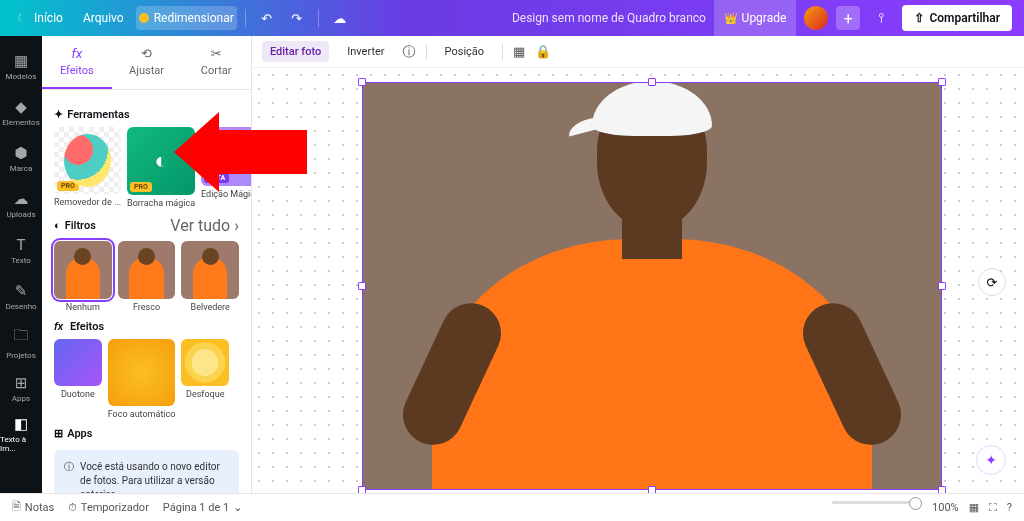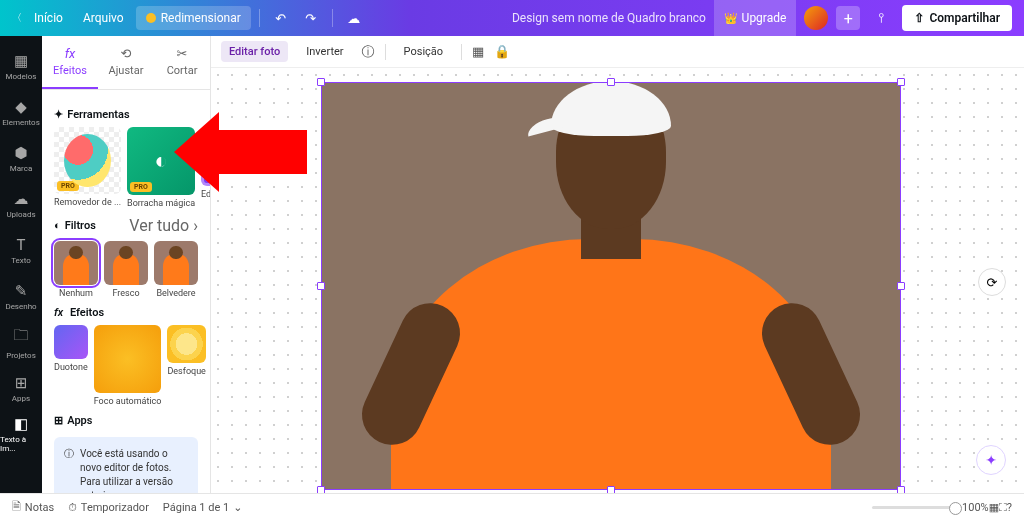--- a/index.html
+++ b/index.html
@@ -1,37 +1,37 @@
 <!DOCTYPE html>
 <html><head>
 <meta charset="utf-8">
 <style>
 *{margin:0;padding:0;box-sizing:border-box;font-family:-apple-system,BlinkMacSystemFont,"Segoe UI",Roboto,sans-serif}
 body{width:1024px;height:521px;overflow:hidden;background:#fff;position:relative}
 .topbar{height:36px;background:linear-gradient(90deg,#00c4cc 0%,#6a3be4 40%,#8b3dff 100%);display:flex;align-items:center;padding:0 12px;color:#fff;font-size:12px}
 .topbar-left{display:flex;align-items:center;gap:4px}
 .tb-btn{padding:5px 8px;border-radius:4px;cursor:pointer;display:flex;align-items:center;gap:4px}
 .chev{font-size:10px}
-.tb-resize{background:rgba(255,255,255,.2);padding:5px 10px;border-radius:4px;display:flex;align-items:center;gap:5px}
+.tb-resize{background:rgba(255,255,255,.2);padding:5px 3px;border-radius:4px;display:flex;align-items:center;gap:5px}
 .tb-resize::before{content:"";width:10px;height:10px;background:#fbbf24;border-radius:50%}
 .tb-icon{width:26px;height:26px;display:flex;align-items:center;justify-content:center;border-radius:4px;cursor:pointer;font-size:13px}
 .tb-sep{width:1px;height:18px;background:rgba(255,255,255,.3);margin:0 4px}
 .topbar-right{margin-left:auto;display:flex;align-items:center;gap:8px}
 .tb-title{font-size:12px;opacity:.85}
 .tb-upgrade{background:rgba(255,255,255,.2);padding:23px 10px;border-radius:0;display:flex;align-items:center;gap:4px;font-weight:400}
 .tb-upgrade::before{content:"👑";font-size:11px}
 .tb-avatar{width:24px;height:24px;border-radius:50%;background:linear-gradient(135deg,#f59e0b,#dc2626)}
 .tb-plus{width:24px;height:24px;background:rgba(255,255,255,.25);border-radius:4px;display:flex;align-items:center;justify-content:center;font-size:16px}
 .tb-share{background:#fff;color:#0d1216;padding:6px 12px;border-radius:4px;font-weight:600;display:flex;align-items:center;gap:5px}
 .main{display:flex;height:calc(100% - 36px - 28px)}
 .iconbar{width:42px;background:#0d1216;display:flex;flex-direction:column;align-items:center;padding-top:8px;gap:2px}
 .ib-item{width:42px;height:44px;display:flex;flex-direction:column;align-items:center;justify-content:center;color:#a6a6a6;font-size:8px;cursor:pointer;gap:2px}
 .ib-item.active{color:#fff}
 .ib-icon{font-size:15px}
-.panel{width:169px;background:#fff;border-right:1px solid #e5e5e5;overflow-y:auto;font-size:11px}
+.panel{width:210px;background:#fff;border-right:1px solid #e5e5e5;overflow-y:auto;font-size:11px}
 .panel-tabs{display:flex;border-bottom:1px solid #e5e5e5}
 .ptab{flex:1;text-align:center;padding:10px 0;cursor:pointer;display:flex;flex-direction:column;align-items:center;gap:3px;color:#666}
 .ptab.active{color:#8b3dff;border-bottom:2px solid #8b3dff}
 .ptab-icon{font-size:13px}
 .panel-body{padding:10px 12px}
 .sec-head{display:flex;align-items:center;justify-content:space-between;margin:8px 0 6px;font-weight:600;font-size:11px;color:#0d1216}
 .sec-head .icn{margin-right:4px}
 .see-all{font-weight:400;color:#666;font-size:16px;cursor:pointer}
 .grid3{display:flex;gap:6px}
 .tool{flex:1;text-align:center;cursor:pointer}
@@ -78,21 +78,21 @@
 .cap::after{content:"";position:absolute;bottom:5px;left:-25px;width:45px;height:12px;background:#f5f5f5;border-radius:50%/100% 100% 0 0;transform:rotate(-15deg)}
 .arm{position:absolute;bottom:40px;width:60px;height:150px;background:#5c3a21;border-radius:30px}
 .arm.l{left:calc(50% - 230px);transform:rotate(25deg)}
 .arm.r{right:calc(50% - 230px);transform:rotate(-25deg)}
 .arrow{position:absolute;left:212px;top:130px;z-index:50}
 .arrow-body{width:95px;height:44px;background:#ff0000;position:relative}
 .arrow-head{position:absolute;left:-38px;top:-18px;width:0;height:0;border-right:45px solid #ff0000;border-top:40px solid transparent;border-bottom:40px solid transparent}
 .float-btn{position:absolute;right:18px;top:200px;width:28px;height:28px;background:#fff;border:1px solid #ddd;border-radius:50%;display:flex;align-items:center;justify-content:center;font-size:13px;cursor:pointer}
 .float-ai{position:absolute;right:18px;bottom:18px;width:30px;height:30px;background:#fff;border:1px solid #e0d4ff;border-radius:50%;display:flex;align-items:center;justify-content:center;font-size:14px;cursor:pointer;color:#8b3dff}
 .bottombar{height:28px;border-top:1px solid #e5e5e5;display:flex;align-items:center;padding:0 12px;font-size:11px;color:#555;gap:14px}
-.bb-right{margin-left:auto;display:flex;align-items:center;}
+.bb-right{margin-left:auto;display:flex;gap:10px}
 .bb-item{display:flex;align-items:center;gap:4px;cursor:pointer}
 .zoom-slider{width:90px;height:3px;background:#ddd;border-radius:2px;position:relative}
 .zoom-slider::after{content:"";position:absolute;right:0;top:-4px;width:11px;height:11px;background:#fff;border:1px solid #999;border-radius:50%}
 </style>
 </head>
 <body>
 
 <div class="topbar">
   <div class="topbar-left">
     <span class="chev">〈</span>

